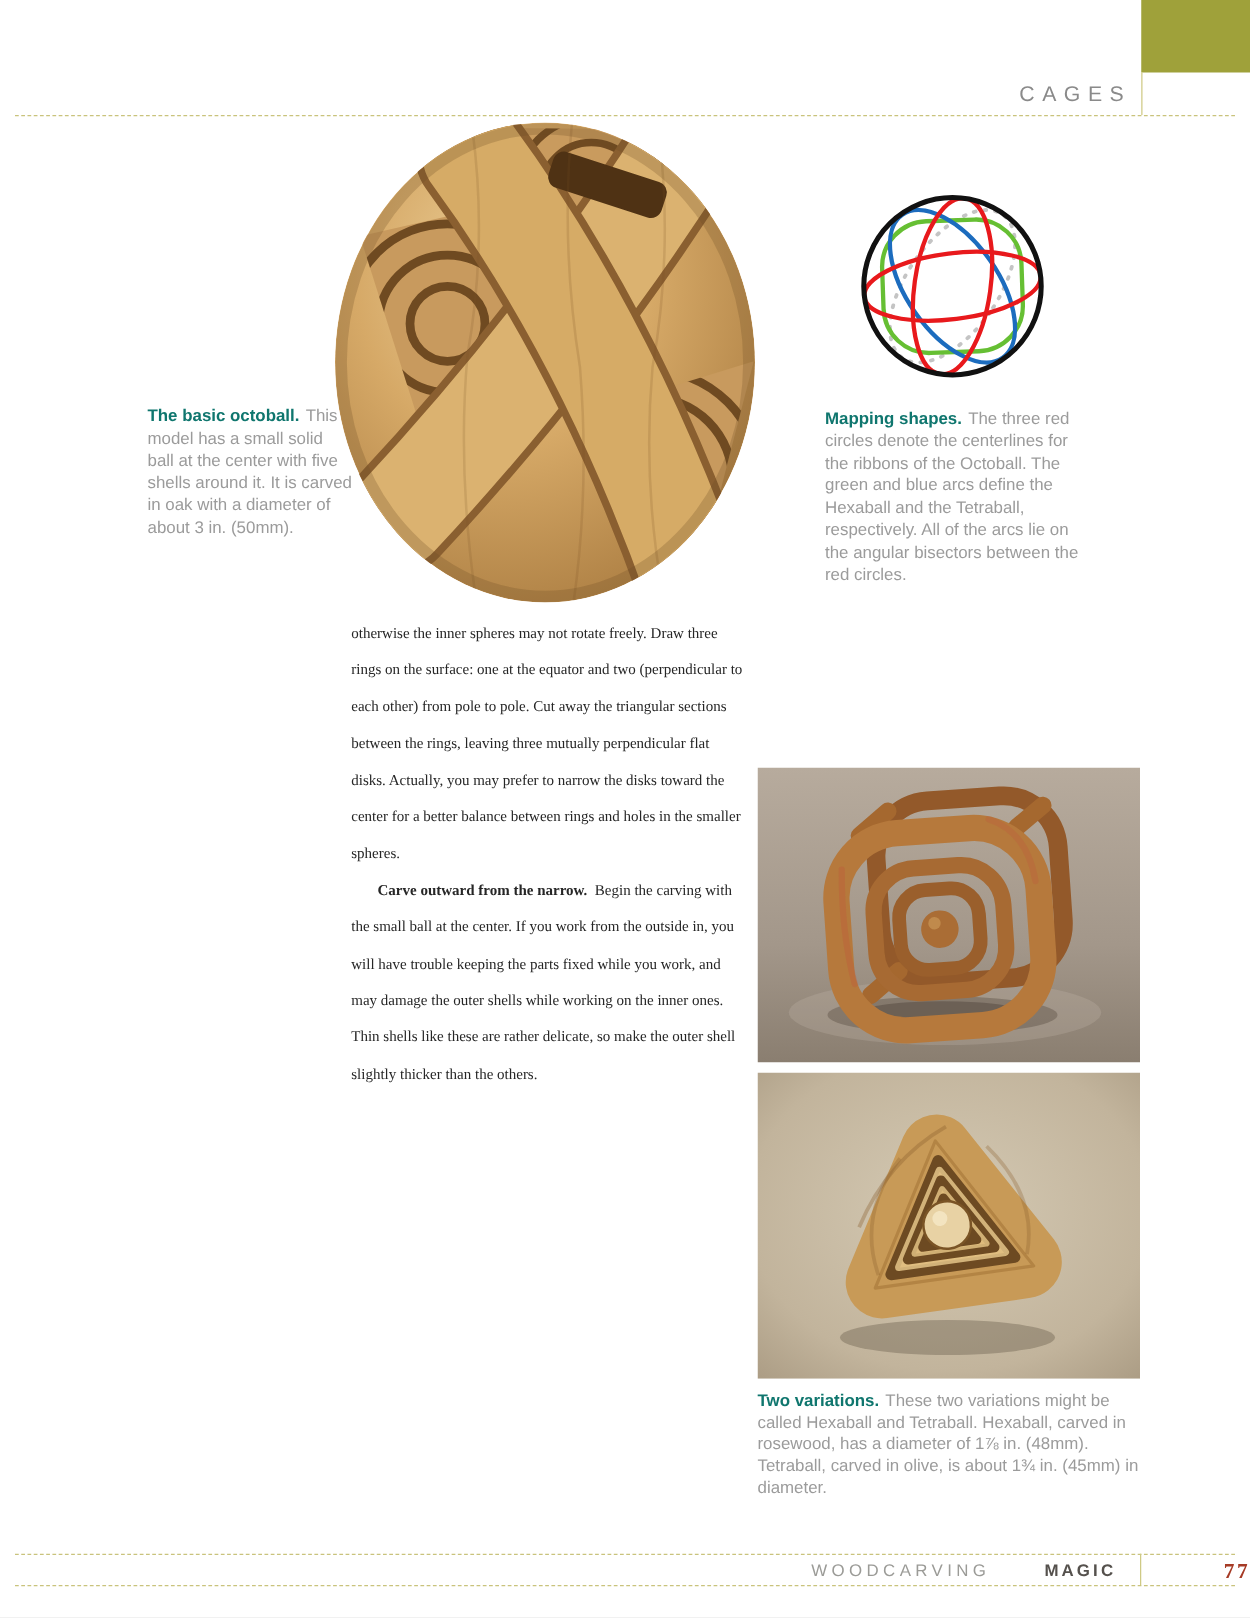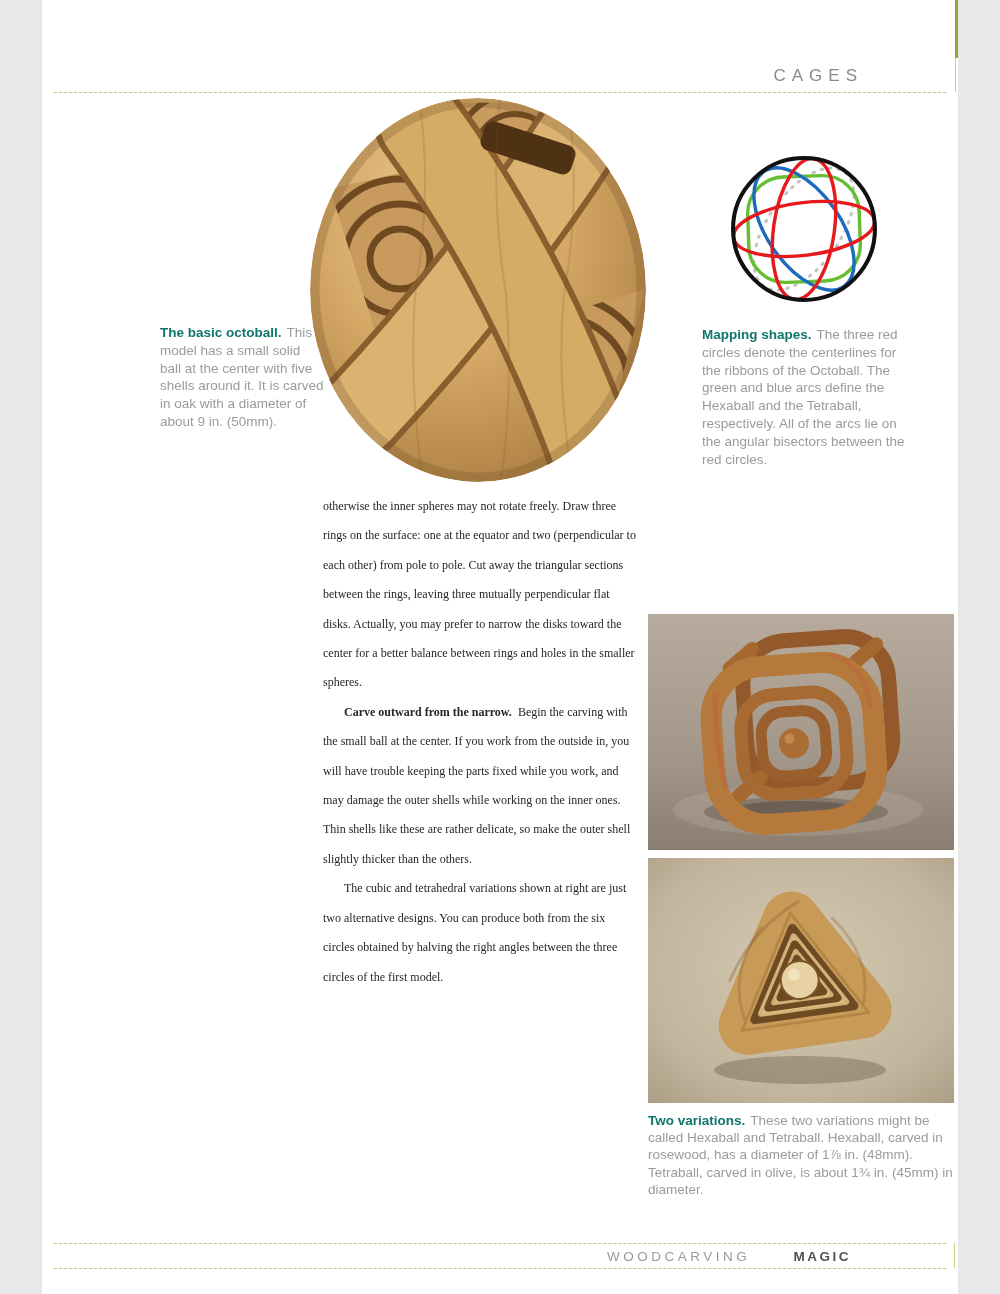--- a/index.html
+++ b/index.html
@@ -1,17 +1,17 @@
 <!DOCTYPE html>
 <html><head>
 <meta charset="utf-8">
 <style>
   html,body{margin:0;padding:0;background:#e8e8e8;}
   .page{
-    position:relative; width:916px; height:1294px; margin:0 auto;
+    position:relative; width:1000px; height:1294px; margin:0 auto;
     background:#ffffff; overflow:hidden;
     font-family:"Liberation Sans", sans-serif;
   }
   .abs{position:absolute;}
 
   
   .chapter-block{left:913px; top:0; width:87px; height:58px; background:#9fa13a;}
   .chapter-tick{left:913px; top:58px; width:1px; height:34px; background:#cfca85;}
   .chapter-title{
     right:95px; top:66px; font-size:17px; letter-spacing:6px;
@@ -152,33 +152,32 @@
       <ellipse cx="73" cy="73" rx="36" ry="69" stroke="#c4c4c4" stroke-width="3" stroke-dasharray="1.5 7" stroke-linecap="round" transform="rotate(35 73 73)"></ellipse>
       <rect x="18" y="21" width="110" height="104" rx="36" stroke="#66bf33" transform="rotate(-2 73 73)"></rect>
       <ellipse cx="73" cy="73" rx="36" ry="69" stroke="#1c6cbe" transform="rotate(-35 73 73)"></ellipse>
       <ellipse cx="73" cy="73" rx="30" ry="70" stroke="#e8191c" transform="rotate(8 73 73)"></ellipse>
       <ellipse cx="73" cy="73" rx="70" ry="26" stroke="#e8191c" transform="rotate(-7 73 73)"></ellipse>
     </g>
     <circle cx="73" cy="73" r="70" fill="none" stroke="#111111" stroke-width="4"></circle>
   </svg>
 
   <div class="abs caption caption-octoball">
-    <span class="lead">The basic octoball.</span><span>This model has a small solid ball at the center with five shells around it. It is carved in oak with a diameter of about 9 in. (50mm).</span>
+    <span class="lead">The basic octoball.</span><span>This model has a small solid ball at the center with five shells around it. It is carved in oak with a diameter of about 3 in. (50mm).</span>
   </div>
 
   <div class="abs caption caption-mapping">
     <span class="lead">Mapping shapes.</span><span>The three red circles denote the centerlines for the ribbons of the Octoball. The green and blue arcs define the Hexaball and the Tetraball, respectively. All of the arcs lie on the angular bisectors between the red circles.</span>
   </div>
 
   <div class="abs body-column">
     <p>otherwise the inner spheres may not rotate freely. Draw three rings on the surface: one at the equator and two (perpendicular to each other) from pole to pole. Cut away the triangular sections between the rings, leaving three mutually perpendicular flat disks. Actually, you may prefer to narrow the disks toward the center for a better balance between rings and holes in the smaller spheres.</p>
     <p class="indent">
       <span class="plead">Carve outward from the narrow.</span><span>Begin the carving with the small ball at the center. If you work from the outside in, you will have trouble keeping the parts fixed while you work, and may damage the outer shells while working on the inner ones. Thin shells like these are rather delicate, so make the outer shell slightly thicker than the others.</span>
     </p>
-    <p class="indent">The cubic and tetrahedral variations shown at right are just two alternative designs. You can produce both from the six circles obtained by halving the right angles between the three circles of the first model.</p>
   </div>
 
 
   <svg class="abs photo photo-hexaball" width="306" height="236" viewBox="0 0 306 236">
     <defs>
       <linearGradient id="bgHex" x1="0" y1="0" x2="0" y2="1">
         <stop offset="0%" stop-color="#b7ab9d"></stop>
         <stop offset="60%" stop-color="#a3978a"></stop>
         <stop offset="100%" stop-color="#8a7e70"></stop>
       </linearGradient>

